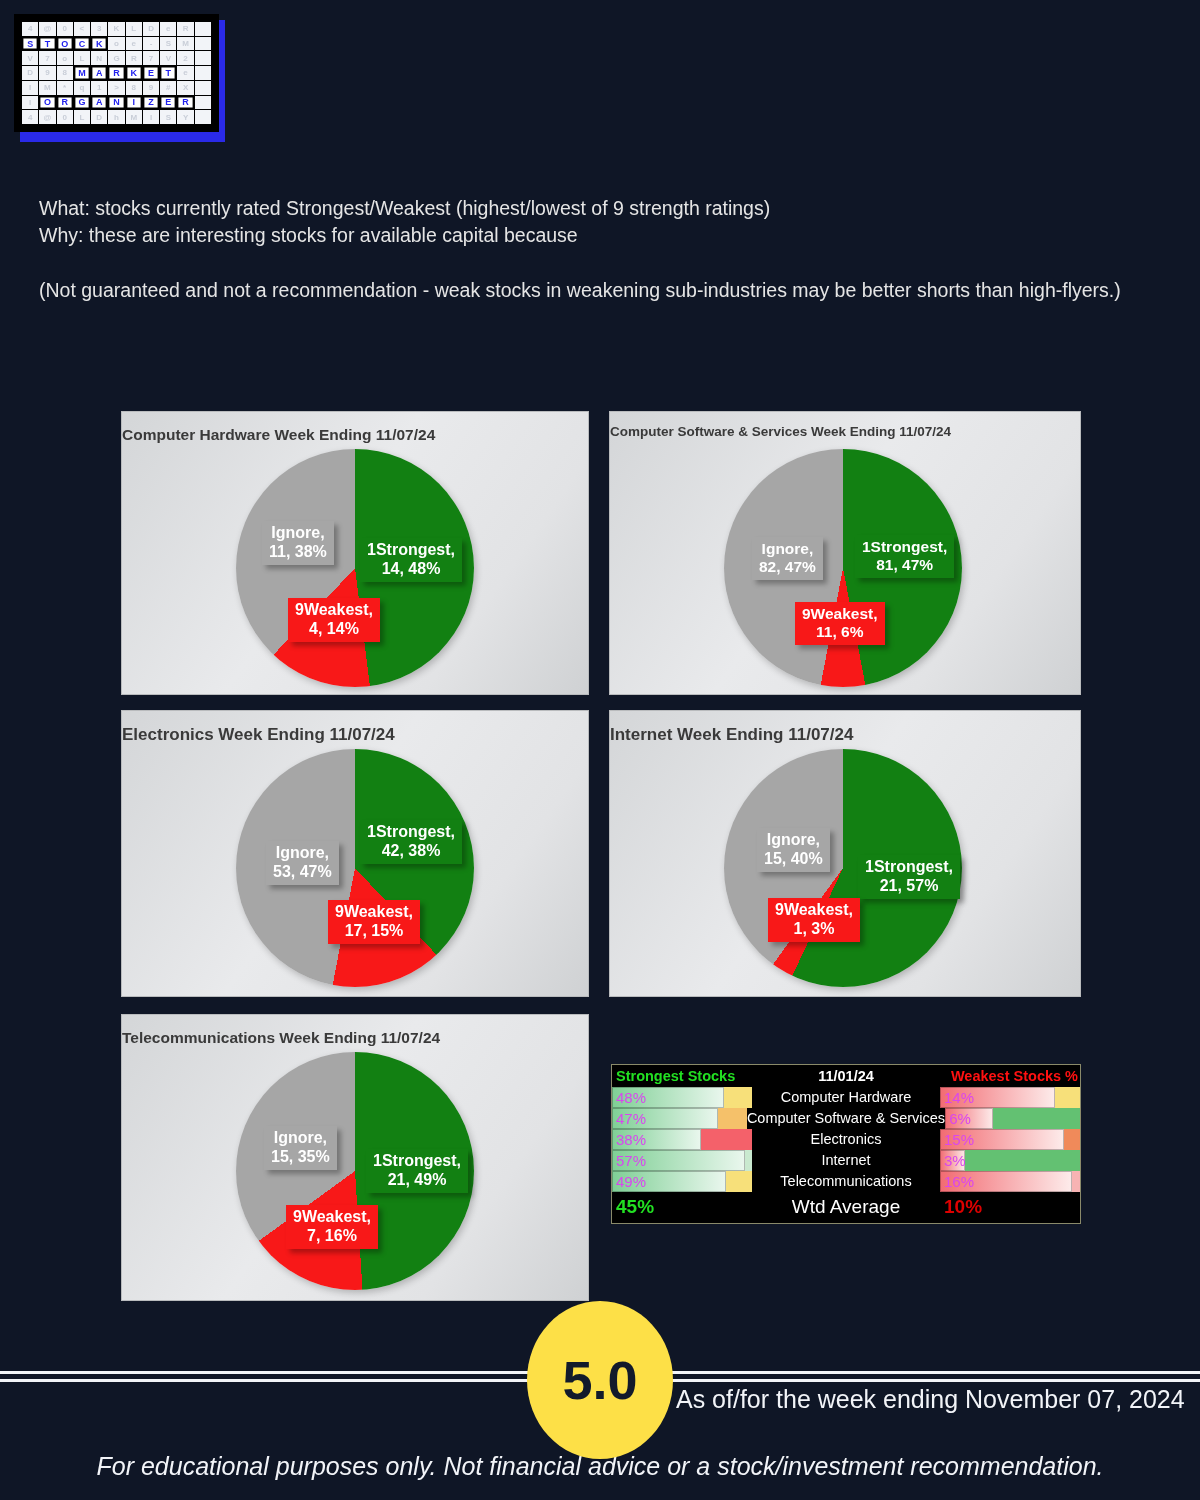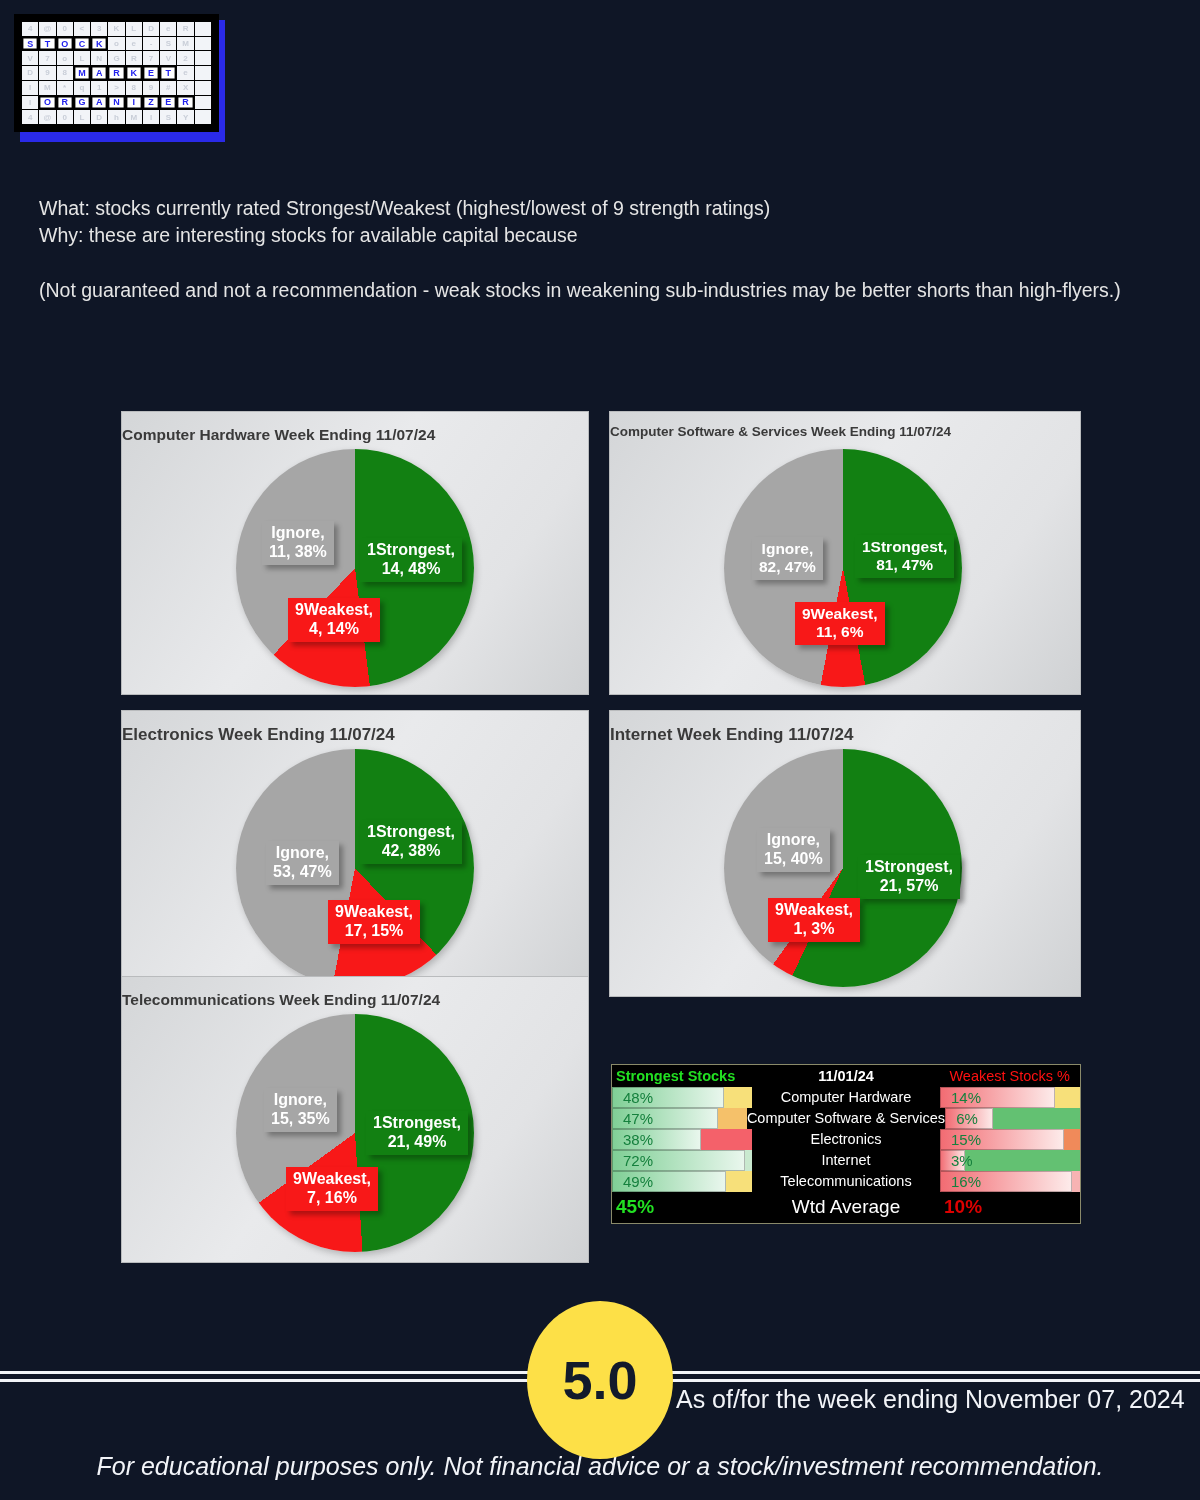--- a/index.html
+++ b/index.html
@@ -71,28 +71,28 @@
   .st-head { height: 22px; }
   .st-body { height: 21px; }
   .st-foot { height: 29px; }
 
   .st-left  { width: 140px; position: relative; }
   .st-mid   { flex: 1; position: relative; }
   .st-right { width: 140px; position: relative; }
 
   .st-h-left  { color: #22e022; font-weight: 700; font-size: 14.5px; padding-left: 4px; line-height: 22px; }
   .st-h-mid   { color: #ffffff; font-weight: 700; font-size: 14.5px; text-align: center; line-height: 22px; }
-  .st-h-right { color: #ff1111; font-weight: 400; font-size: 14.5px; text-align: right; padding-right: 10px; line-height: 22px; }
+  .st-h-right { color: #ff1111; font-weight: 700; font-size: 14.5px; text-align: right; padding-right: 2px; line-height: 22px; }
 
   .st-label { color: #ffffff; font-size: 14.5px; text-align: center; line-height: 21px; white-space: nowrap; }
 
   .bar-cell { position: relative; width: 100%; height: 100%; overflow: hidden; }
   .bar-bg   { position: absolute; inset: 0; }
   .bar-fill { position: absolute; left: 0; top: 0; bottom: 0; box-shadow: inset 0 0 0 1px rgba(0,0,0,0.25); }
-  .bar-val  { position: absolute; left: 4px; top: 0; line-height: 21px; font-size: 15px; color: #15803d; z-index: 2; margin-left: 7px; }
+  .bar-val  { position: absolute; left: 4px; top: 0; line-height: 21px; font-size: 15px; color: #d946ef; z-index: 2; }
 
   .st-f-left  { color: #22e022; font-weight: 700; font-size: 19px; padding-left: 4px; line-height: 29px; }
   .st-f-mid   { color: #ffffff; font-size: 19px; text-align: center; line-height: 29px; }
   .st-f-right { color: #dd0000; font-weight: 700; font-size: 19px; padding-left: 4px; line-height: 29px; }
 
   
   .rule-top    { position: absolute; left: 0; top: 1371px; width: 1200px; height: 3px; background: #f2f4f8; }
   .rule-bottom { position: absolute; left: 0; top: 1379px; width: 1200px; height: 3px; background: #f2f4f8; }
   .score-circle {
     position: absolute; left: 527px; top: 1301px; width: 146px; height: 158px;
@@ -262,21 +262,21 @@
       </div>
       <div class="plabel red" style="left: 158px; top: 187px; font-size: 16px;">
         <div>9Weakest,</div>
         <div>1, 3%</div>
       </div>
       <div class="plabel grey" style="left: 147px; top: 117px; font-size: 16px;">
         <div>Ignore,</div>
         <div>15, 40%</div>
       </div>
     </div>
-    <div class="panel" style="left: 122px; top: 977px; width: 466px; height: 285px;">
+    <div class="panel" style="left: 122px; top: 1015px; width: 466px; height: 285px;">
       <div class="panel-title" style="top: 14px; font-size: 15.5px;">Telecommunications Week Ending 11/07/24</div>
       <div class="pie" style="left: 114px; top: 37px; width: 238px; height: 238px; background: conic-gradient(rgb(18, 128, 18) 0%, rgb(18, 128, 18) 49%, rgb(248, 24, 24) 49%, rgb(248, 24, 24) 65%, rgb(166, 166, 166) 65%, rgb(166, 166, 166) 100%); box-shadow: rgba(0, 0, 0, 0.22) 2px 3px 7px;"></div>
       <div class="plabel green" style="left: 244px; top: 134px; font-size: 16px;">
         <div>1Strongest,</div>
         <div>21, 49%</div>
       </div>
       <div class="plabel red" style="left: 164px; top: 190px; font-size: 16px;">
         <div>9Weakest,</div>
         <div>7, 16%</div>
       </div>
@@ -355,21 +355,21 @@
             <div class="bar-fill" style="width:88.23529411764706%;background:linear-gradient(90deg,#f26b72,#fdeceb)"></div>
             <div class="bar-val">15%</div>
           </div>
         </div>
       </div>
       <div class="st-row st-body">
         <div class="st-left">
           <div class="bar-cell">
             <div class="bar-bg" style="background:#c9e9cf"></div>
             <div class="bar-fill" style="width:95%;background:linear-gradient(90deg,#7fcf95,#eaf7ee)"></div>
-            <div class="bar-val">72%</div>
+            <div class="bar-val">57%</div>
           </div>
         </div>
         <div class="st-mid">
           <div class="st-label">Internet</div>
         </div>
         <div class="st-right">
           <div class="bar-cell">
             <div class="bar-bg" style="background:#63c172"></div>
             <div class="bar-fill" style="width:17.647058823529413%;background:linear-gradient(90deg,#f26b72,#fdeceb)"></div>
             <div class="bar-val">3%</div>

